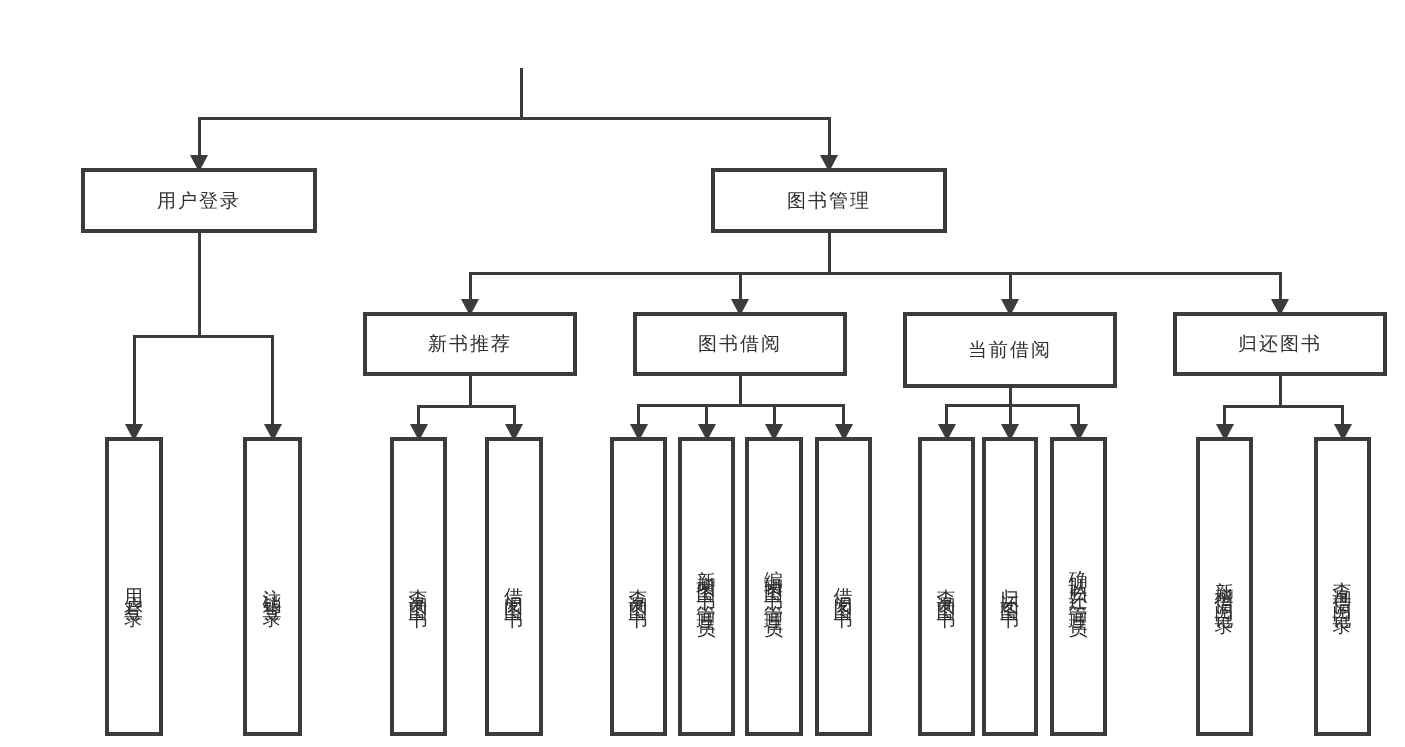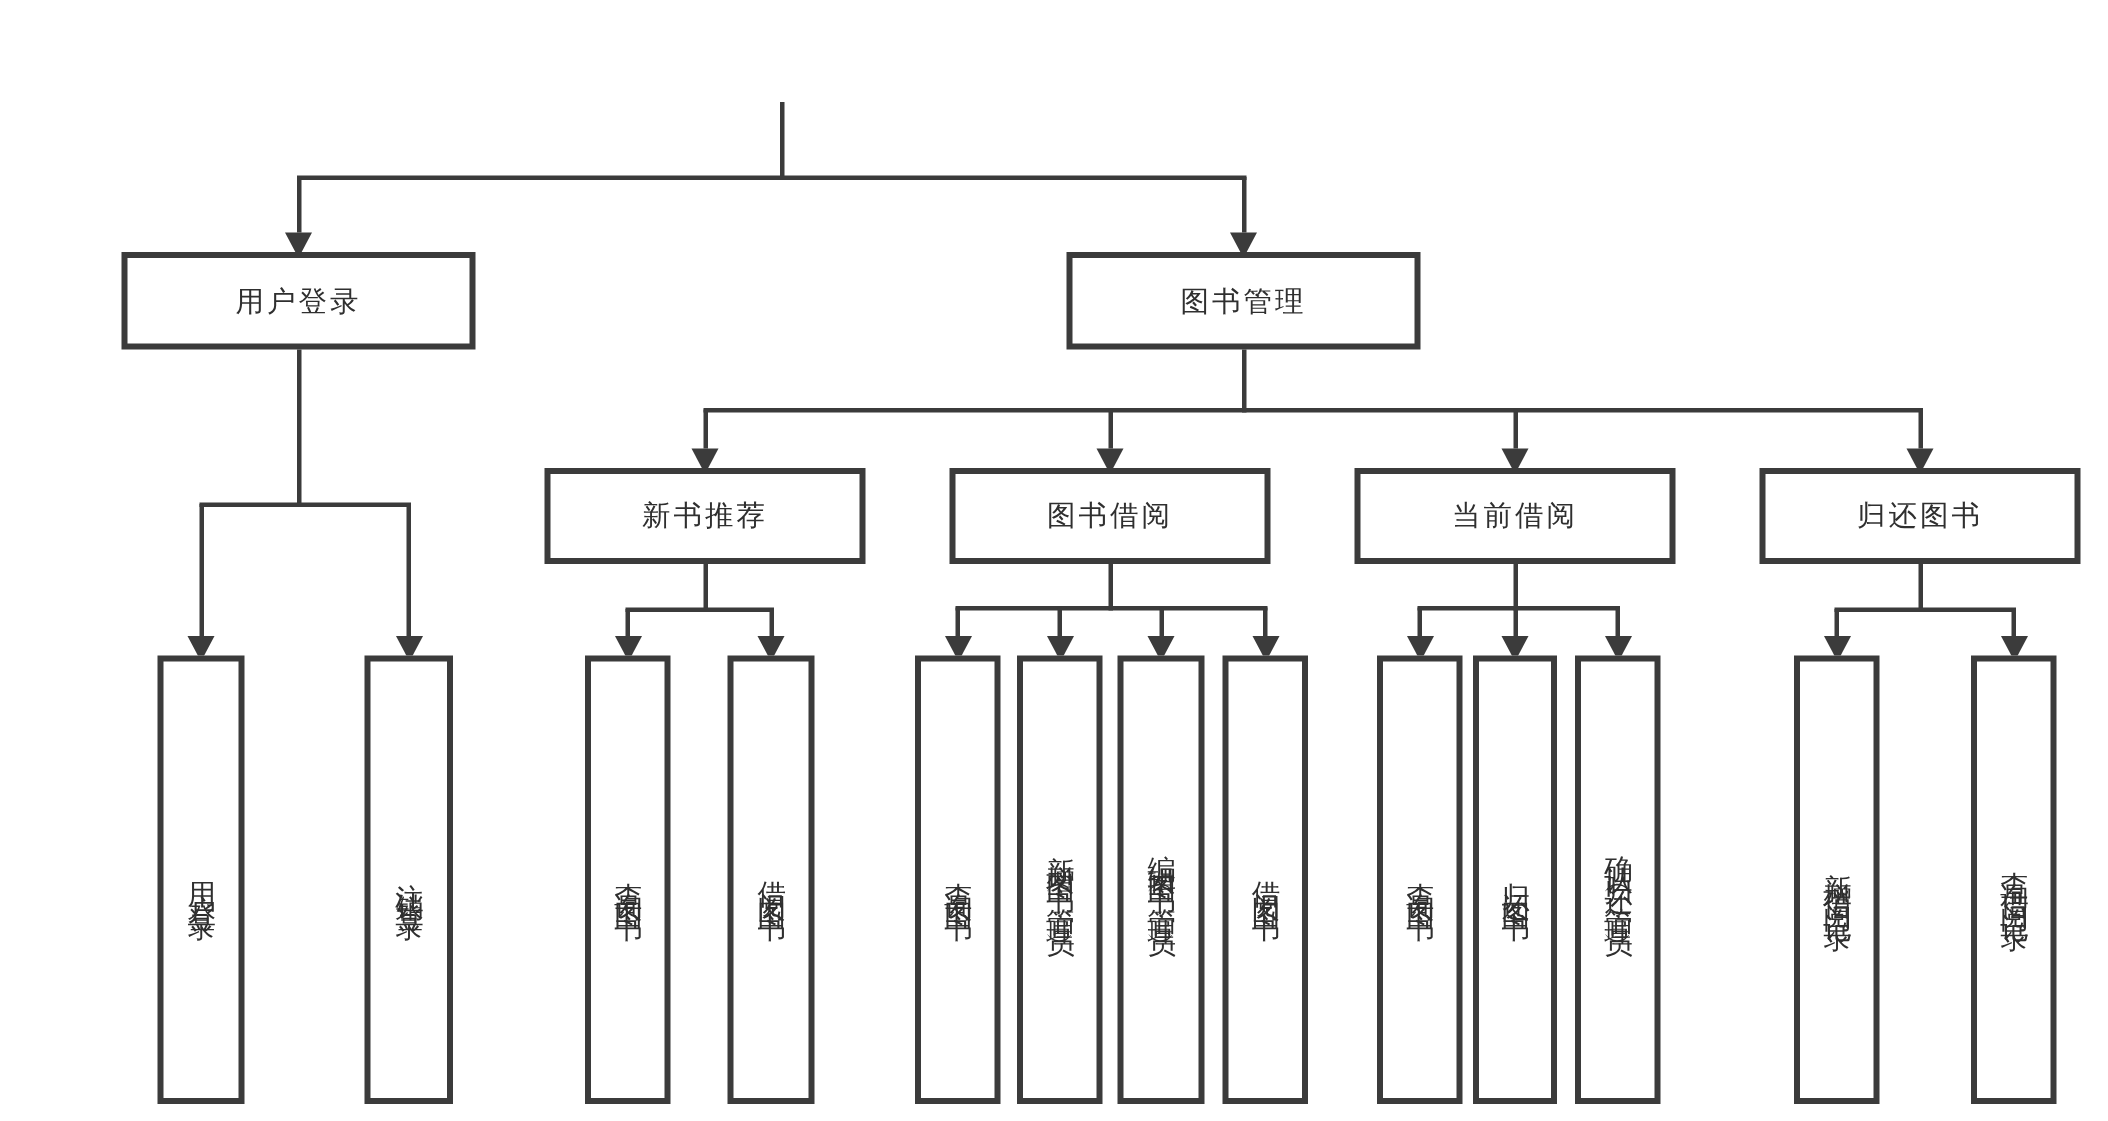--- a/index.html
+++ b/index.html
@@ -118,21 +118,21 @@
     </div>
     <div class="node h" style="left: 711px; top: 168px; width: 236px; height: 65px;">
       <span class="node-label">图书管理</span>
     </div>
     <div class="node h" style="left: 363px; top: 312px; width: 214px; height: 64px;">
       <span class="node-label">新书推荐</span>
     </div>
     <div class="node h" style="left: 633px; top: 312px; width: 214px; height: 64px;">
       <span class="node-label">图书借阅</span>
     </div>
-    <div class="node h" style="left: 903px; top: 312px; width: 214px; height: 64px;">
+    <div class="node h" style="left: 903px; top: 312px; width: 214px; height: 76px;">
       <span class="node-label">当前借阅</span>
     </div>
     <div class="node h" style="left: 1173px; top: 312px; width: 214px; height: 64px;">
       <span class="node-label">归还图书</span>
     </div>
     <div class="node v" style="left: 105px; top: 437px; width: 58px; height: 299px;">
       <span class="node-label">用户登录</span>
     </div>
     <div class="node v" style="left: 243px; top: 437px; width: 59px; height: 299px;">
       <span class="node-label">注销登录</span>

